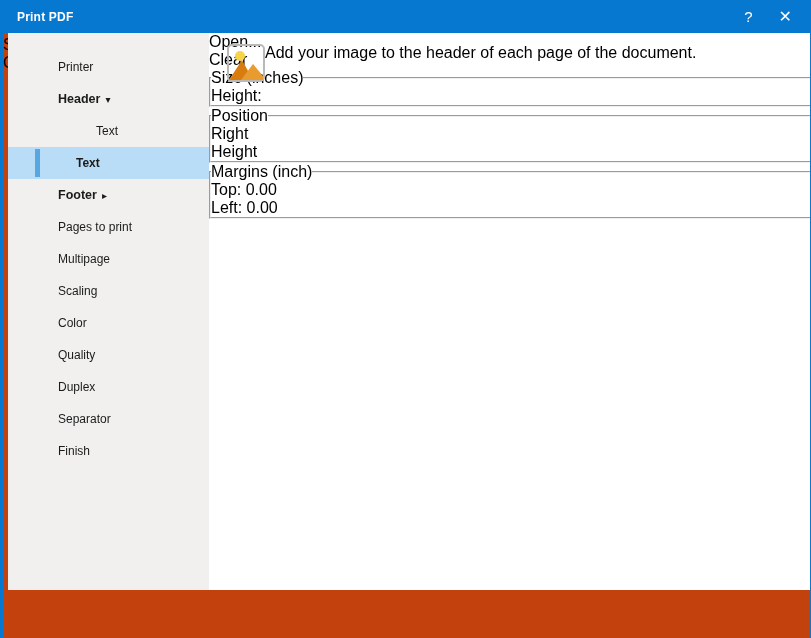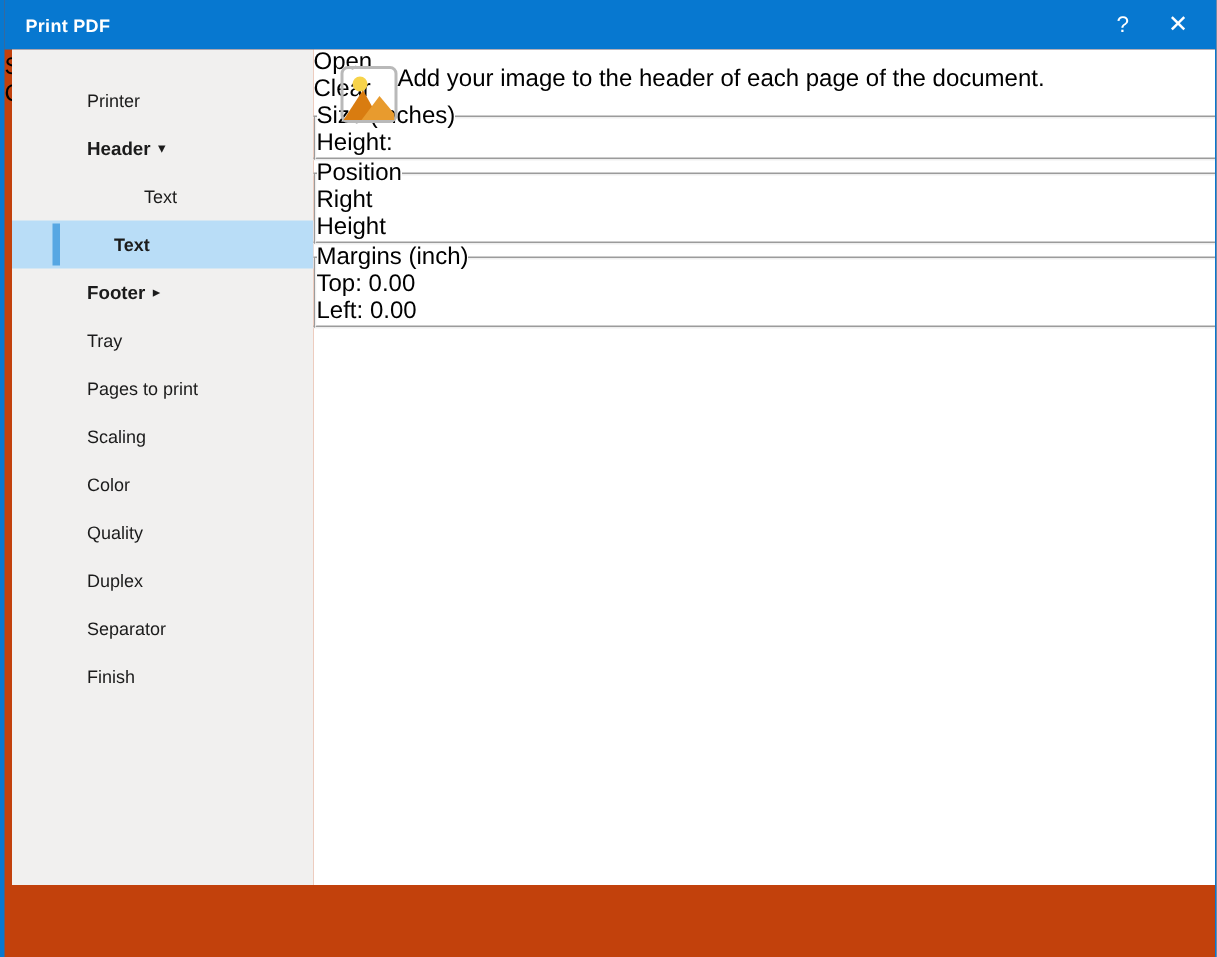--- a/index.html
+++ b/index.html
@@ -154,24 +154,24 @@
       <span class="lbl">Text</span>
     </div>
     <div class="nav-item sub selected">
       <span class="lbl">Text</span>
     </div>
     <div class="nav-item section">
       <span class="lbl">Footer</span>
       <span class="arrow">▸</span>
     </div>
     <div class="nav-item">
-      <span class="lbl">Tray</span>
-    </div>
-    <div class="nav-item">
       <span class="lbl">Pages to print</span>
+    </div>
+    <div class="nav-item">
+      <span class="lbl">Multipage</span>
     </div>
     <div class="nav-item">
       <span class="lbl">Scaling</span>
     </div>
     <div class="nav-item">
       <span class="lbl">Color</span>
     </div>
     <div class="nav-item">
       <span class="lbl">Quality</span>
     </div>

